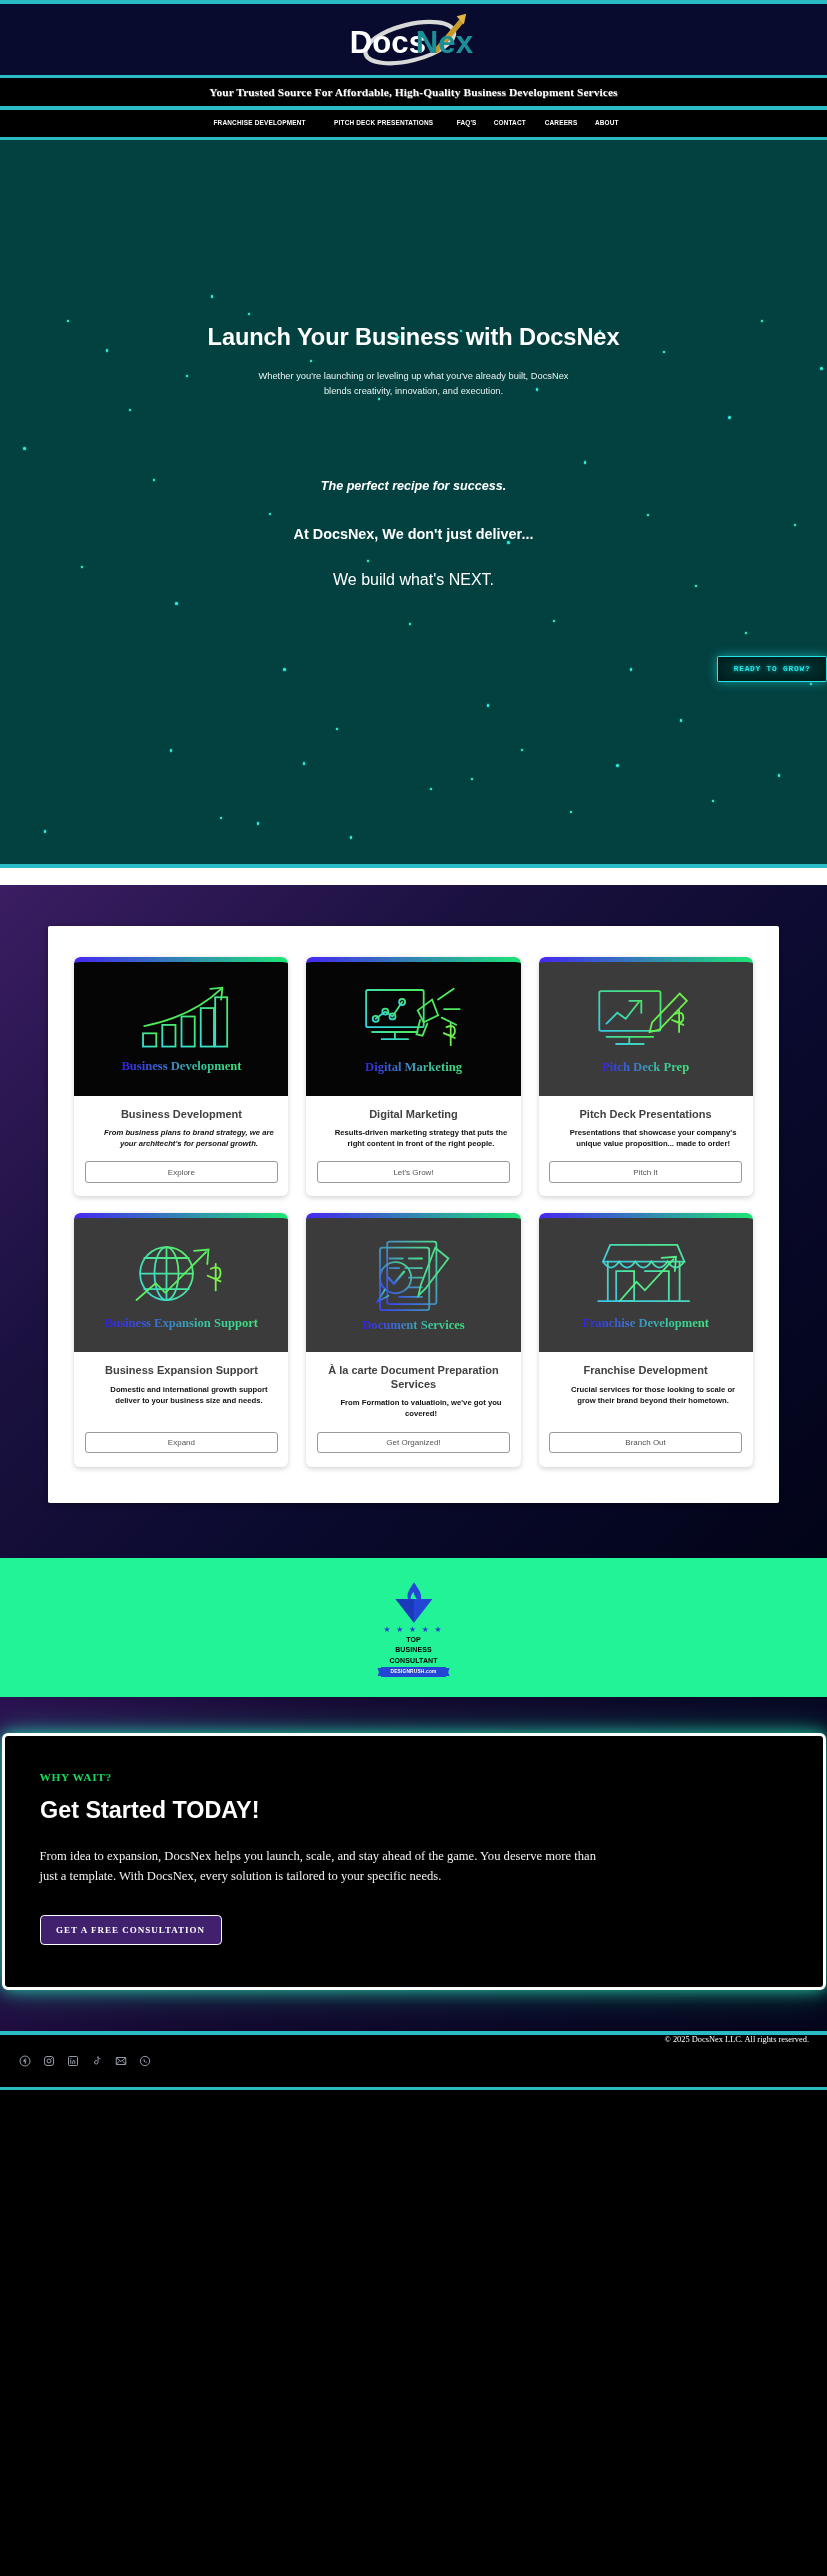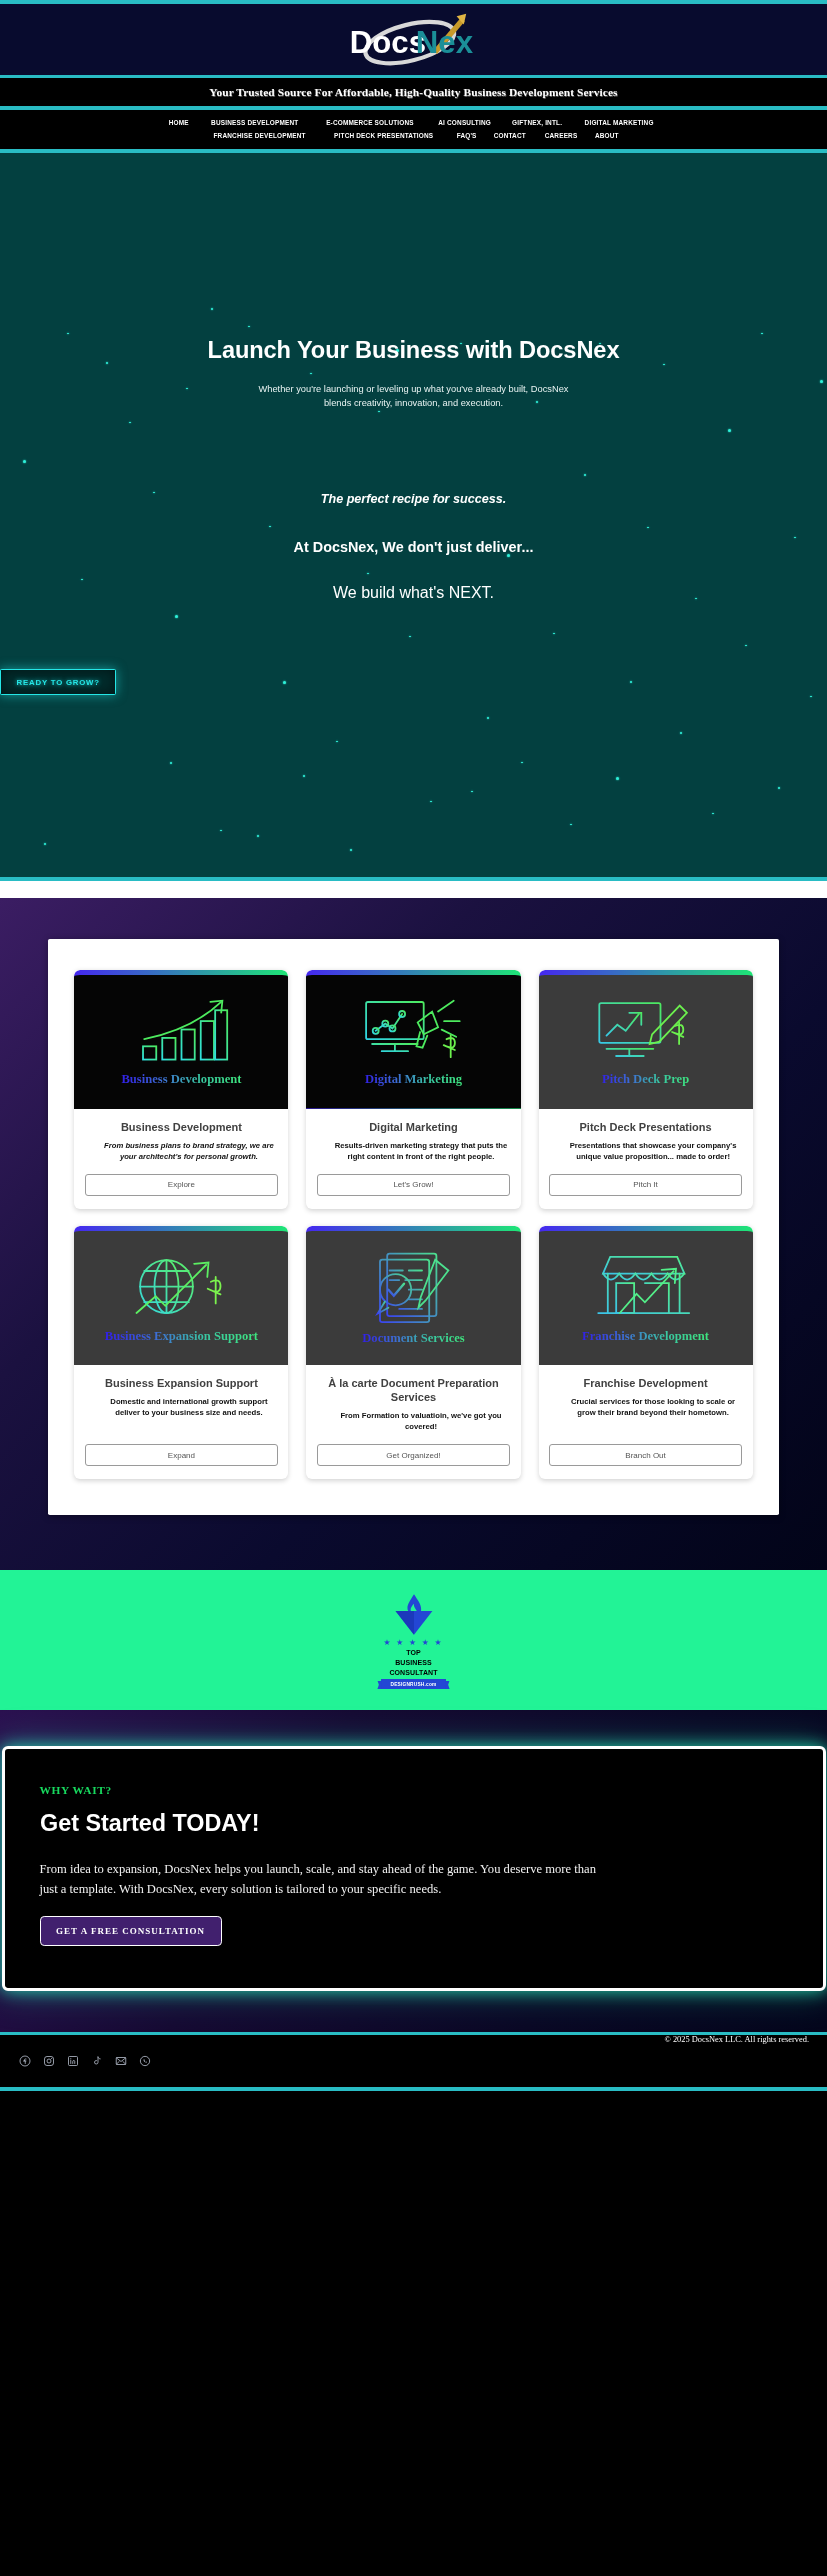--- a/index.html
+++ b/index.html
@@ -109,21 +109,21 @@
     font-size: 14.4px;
     font-weight: bold;
     margin-top: 33px;
   }
   .hero-line3 {
     color: #ffffff;
     font-size: 16px;
     font-weight: 400;
     margin-top: 29px;
   }
-  .hero-cta-wrap { margin-top: 67px; display: flex; justify-content: flex-start; }
+  .hero-cta-wrap { margin-top: 67px; display: flex; justify-content: flex-end; font-family: Liberation Mono, monospace; }
   .hero-cta {
     display: inline-block;
     border: 1.2px solid #25e6e6;
     background: rgba(0,0,0,.30);
     color: #25e6e6;
     font-weight: bold;
     font-size: 7.8px;
     letter-spacing: 0.8px;
     padding: 7.8px 15.6px;
     border-radius: 1.2px;
@@ -305,21 +305,21 @@
   .cta-p {
     font-family: "Liberation Serif", serif;
     color: #f2f2f2;
     font-size: 12.6px;
     line-height: 1.58;
     margin-top: 23px;
     max-width: 576px;
   }
   .cta-btn {
     display: inline-block;
-    margin-top: 16px;
+    margin-top: 28px;
     background: #41206e;
     color: #ffffff;
     font-family: "Liberation Serif", serif;
     font-weight: bold;
     font-size: 9px;
     letter-spacing: 1px;
     padding: 9px 15.6px;
     border: 1.2px solid #ffffff;
     border-radius: 4.2px;
     text-decoration: none;
@@ -368,28 +368,20 @@
 
 <div class="teal-rule"></div>
 
 <div class="tagline-bar">
   <div class="tagline">Your Trusted Source For Affordable, High-Quality Business Development Services</div>
 </div>
 
 <div class="teal-rule"></div>
 
 <nav class="nav-bar">
-  <div class="nav-row">
-    <a class="nav-link">HOME</a>
-    <a class="nav-link">BUSINESS DEVELOPMENT</a>
-    <a class="nav-link">E-COMMERCE SOLUTIONS</a>
-    <a class="nav-link">AI CONSULTING</a>
-    <a class="nav-link">GIFTNEX, INTL.</a>
-    <a class="nav-link">DIGITAL MARKETING</a>
-  </div>
   <div class="nav-row">
     <a class="nav-link">FRANCHISE DEVELOPMENT</a>
     <a class="nav-link">PITCH DECK PRESENTATIONS</a>
     <a class="nav-link">FAQ'S</a>
     <a class="nav-link">CONTACT</a>
     <a class="nav-link">CAREERS</a>
     <a class="nav-link">ABOUT</a>
   </div>
 </nav>
 

